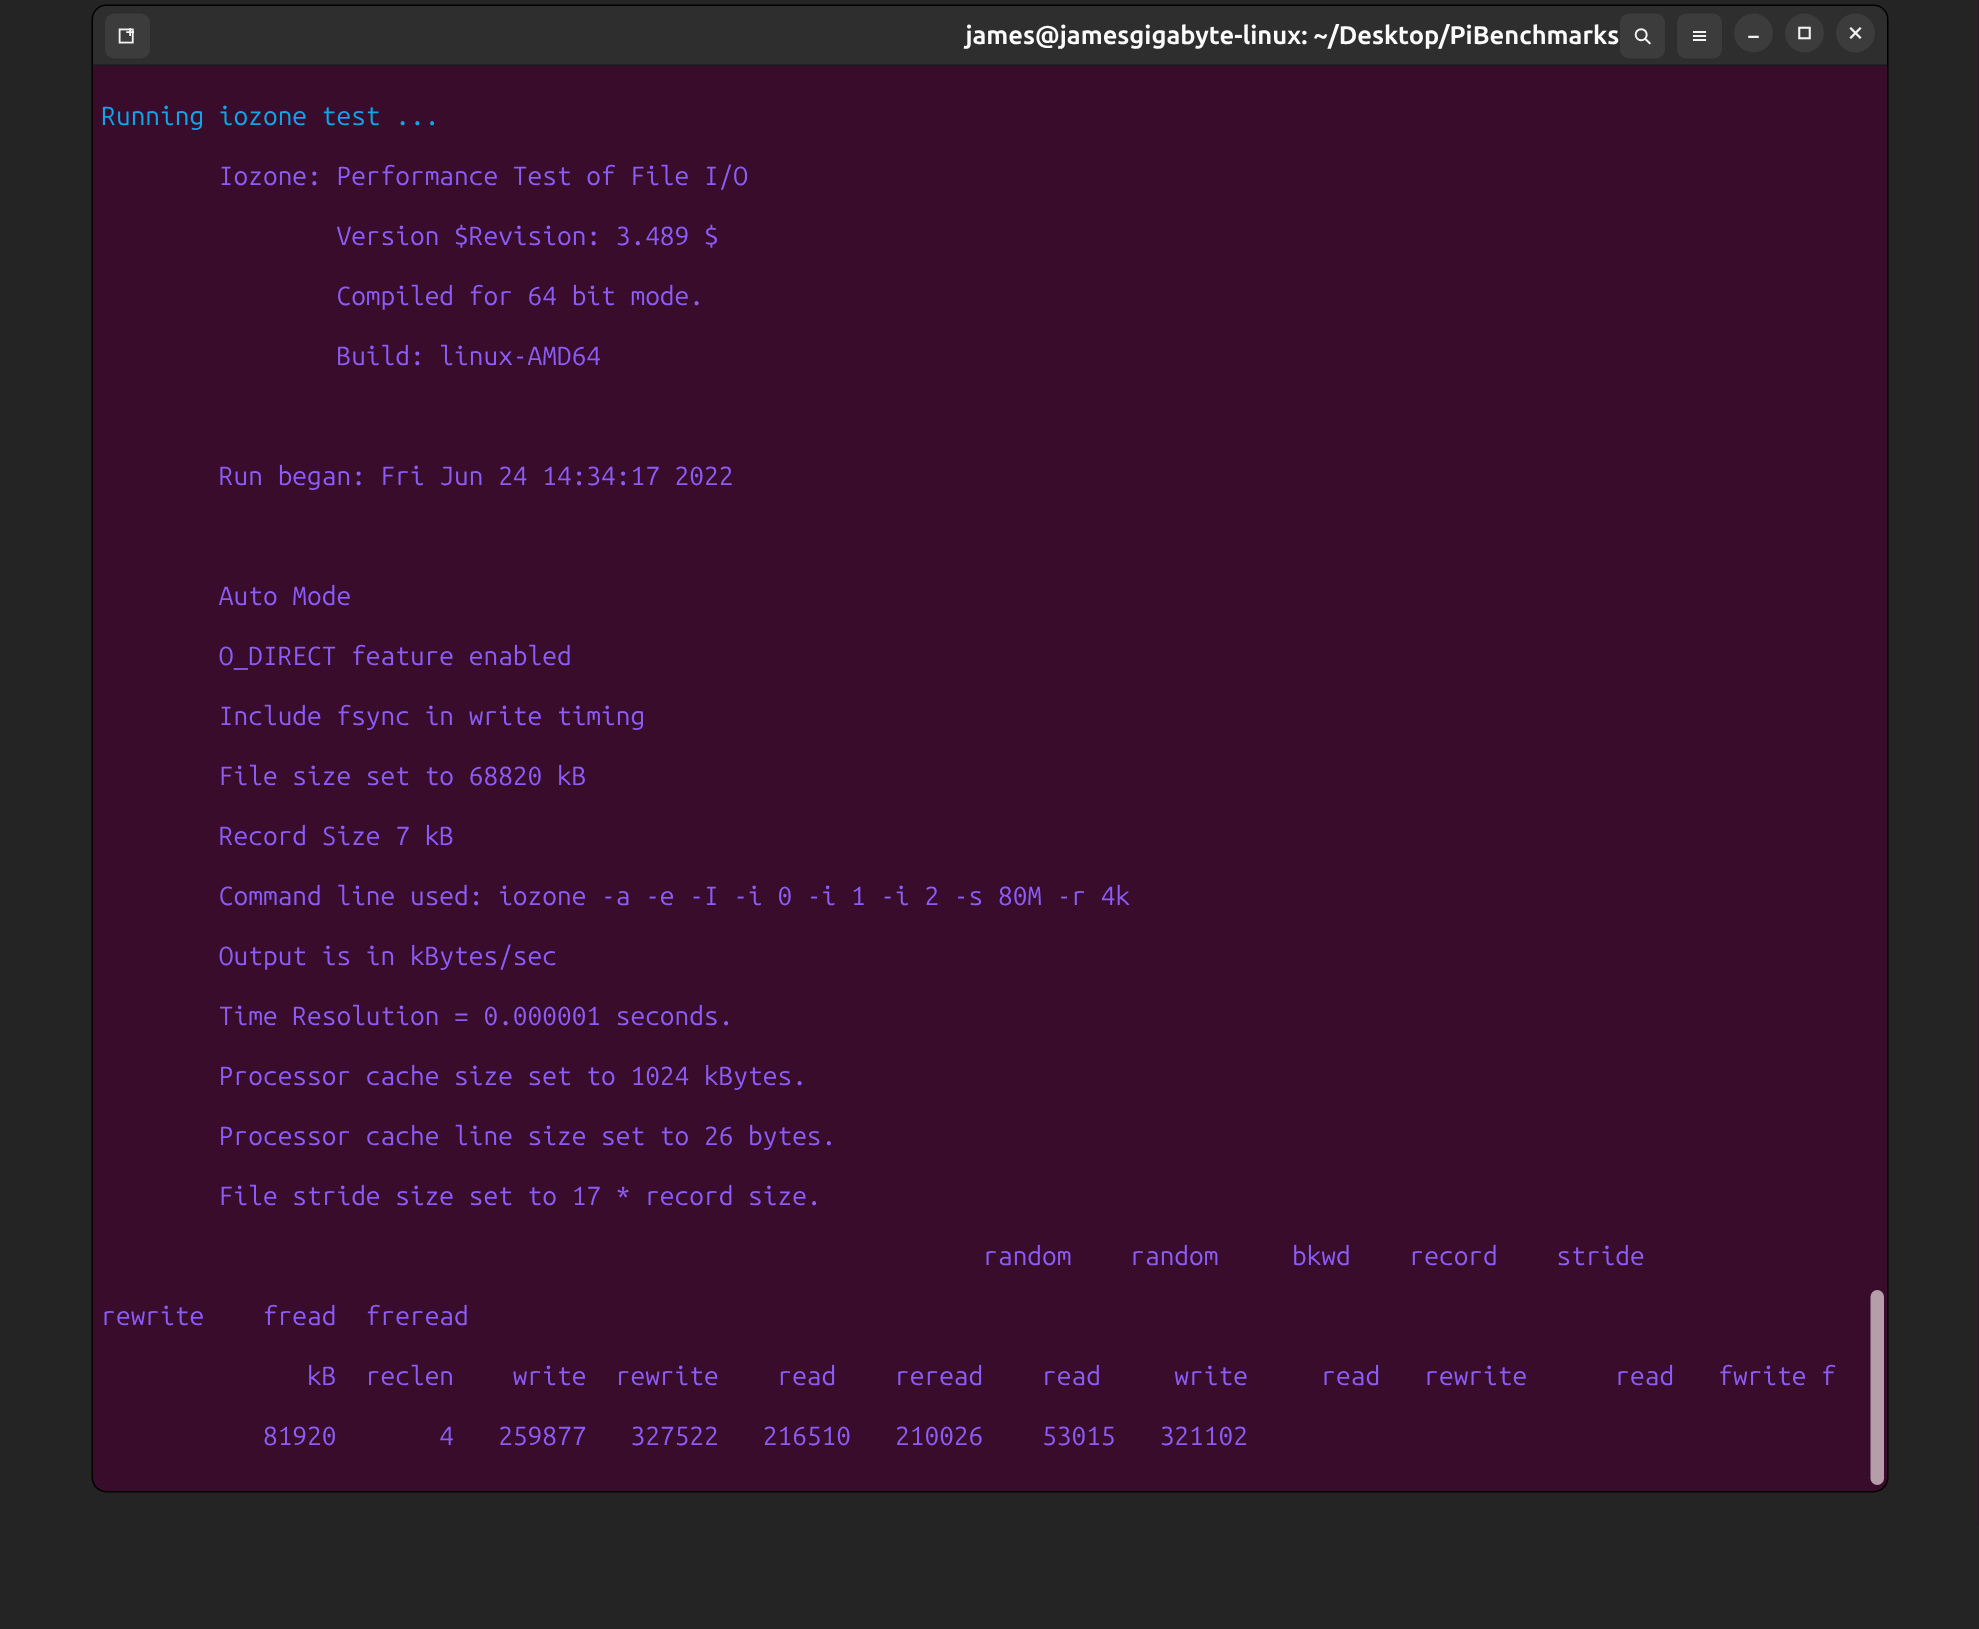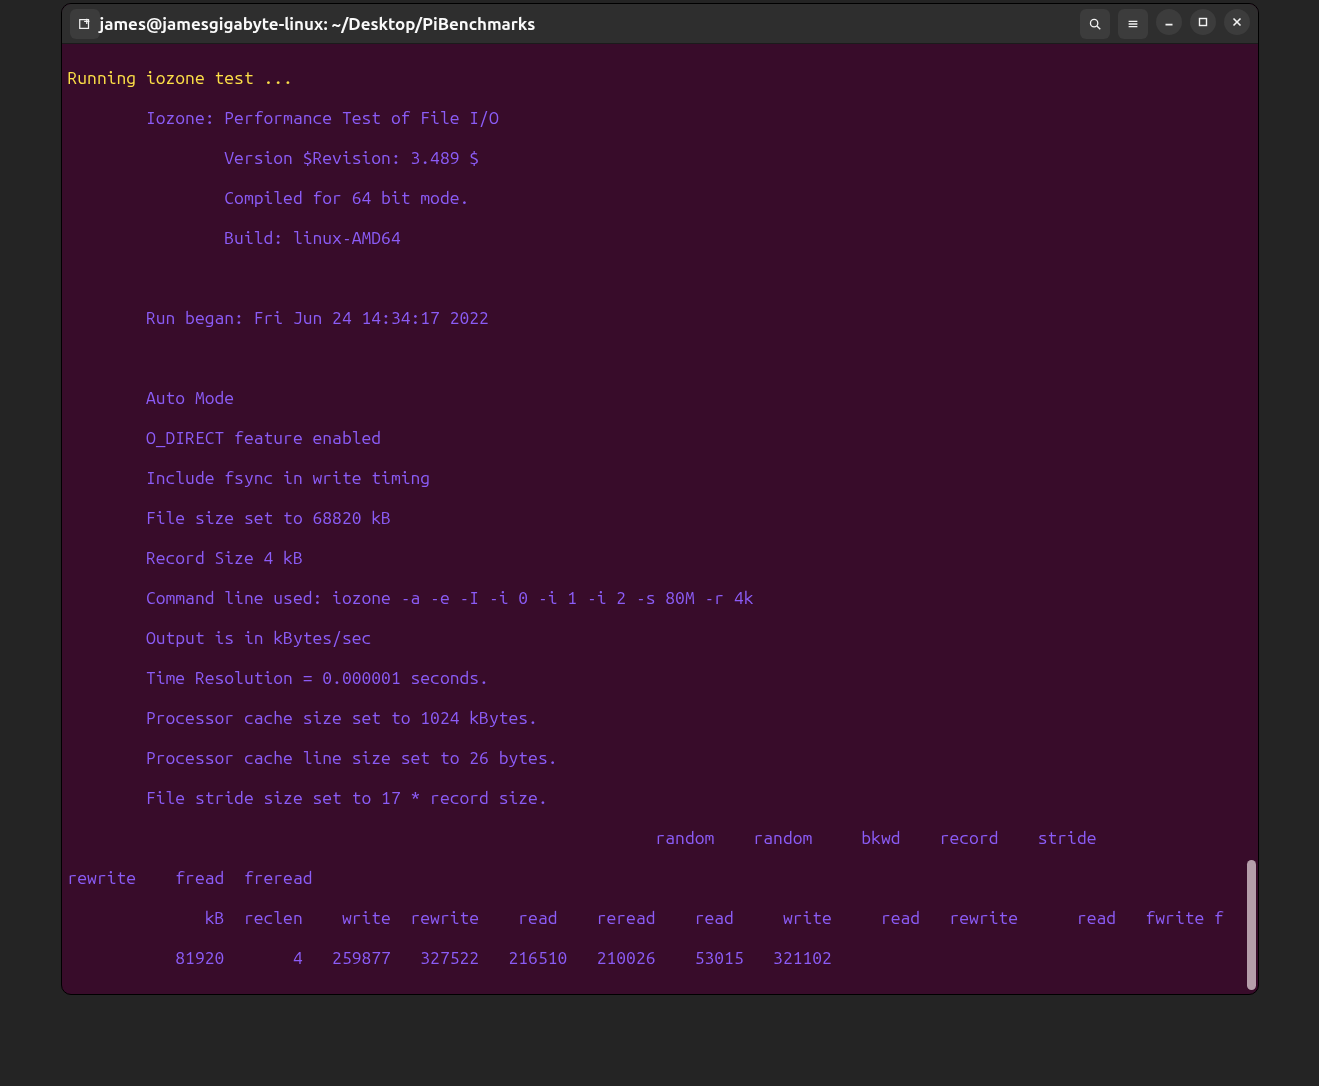--- a/index.html
+++ b/index.html
@@ -24,21 +24,21 @@
       background: #2e2e2e;
       display: flex;
       align-items: center;
       padding: 0 8px;
       border-bottom: 1px solid #1b1b1b;
     }
     .tb-left  { display: flex; gap: 8px; }
     .tb-right { display: flex; gap: 8px; }
     .tb-title {
       flex: 1;
-      text-align: left;
+      text-align: right;
       color: #fafafa;
       font-weight: bold;
       font-size: 17px;
       font-family: Ubuntu, "Segoe UI", sans-serif;
     }
     .tb-btn {
       width: 30px;
       height: 30px;
       border-radius: 6px;
       background: #3c3c3c;
@@ -59,21 +59,21 @@
       line-height: 20px;
       letter-spacing: 0px;
       white-space: pre;
       overflow: hidden;
       position: relative;
       height: 950px;
     }
     .row { white-space: pre; }
     .row span { white-space: pre; }
     .c-default { color: #8b5cf6; }
-    .c-yellow  { color: #fde047; }
+    .c-yellow  { color: #0ea5e9; }
 
     .scrollbar {
       position: absolute;
       right: 2px;
       top: 0;
       width: 9px;
       height: 100%;
     }
     .scroll-thumb {
       position: absolute;
@@ -140,21 +140,21 @@
 <div class="row"><span class="c-default">                Version $Revision: 3.489 $</span></div>
 <div class="row"><span class="c-default">                Compiled for 64 bit mode.</span></div>
 <div class="row"><span class="c-default">                Build: linux-AMD64</span></div>
 <div class="row">&nbsp;</div>
 <div class="row"><span class="c-default">        Run began: Fri Jun 24 14:34:17 2022</span></div>
 <div class="row">&nbsp;</div>
 <div class="row"><span class="c-default">        Auto Mode</span></div>
 <div class="row"><span class="c-default">        O_DIRECT feature enabled</span></div>
 <div class="row"><span class="c-default">        Include fsync in write timing</span></div>
 <div class="row"><span class="c-default">        File size set to 68820 kB</span></div>
-<div class="row"><span class="c-default">        Record Size 4 kB</span></div>
+<div class="row"><span class="c-default">        Record Size 7 kB</span></div>
 <div class="row"><span class="c-default">        Command line used: iozone -a -e -I -i 0 -i 1 -i 2 -s 80M -r 4k</span></div>
 <div class="row"><span class="c-default">        Output is in kBytes/sec</span></div>
 <div class="row"><span class="c-default">        Time Resolution = 0.000001 seconds.</span></div>
 <div class="row"><span class="c-default">        Processor cache size set to 1024 kBytes.</span></div>
 <div class="row"><span class="c-default">        Processor cache line size set to 26 bytes.</span></div>
 <div class="row"><span class="c-default">        File stride size set to 17 * record size.</span></div>
 <div class="row"><span class="c-default">                                                            random    random     bkwd    record    stride</span></div>
 <div class="row"><span class="c-default">rewrite    fread  freread</span></div>
 <div class="row"><span class="c-default">              kB  reclen    write  rewrite    read    reread    read     write     read   rewrite      read   fwrite f</span></div>
 <div class="row"><span class="c-default">           81920       4   259877   327522   216510   210026    53015   321102</span></div>

